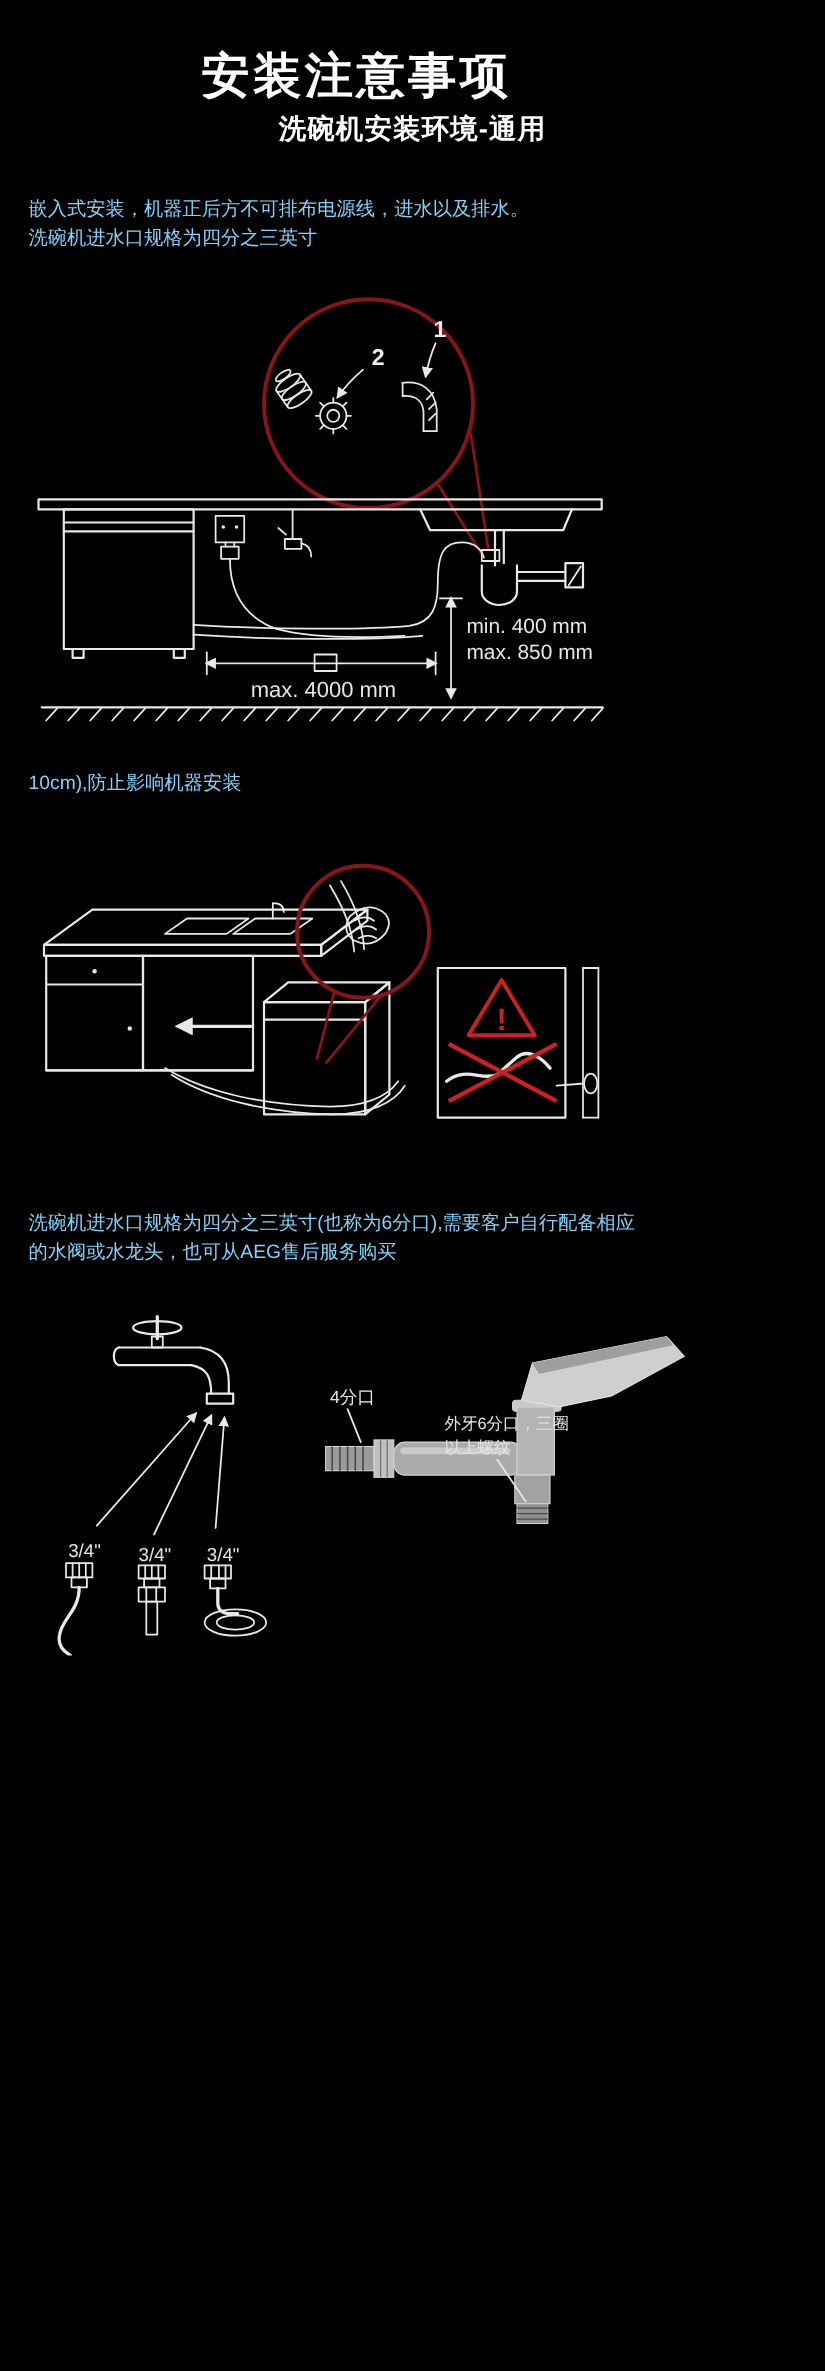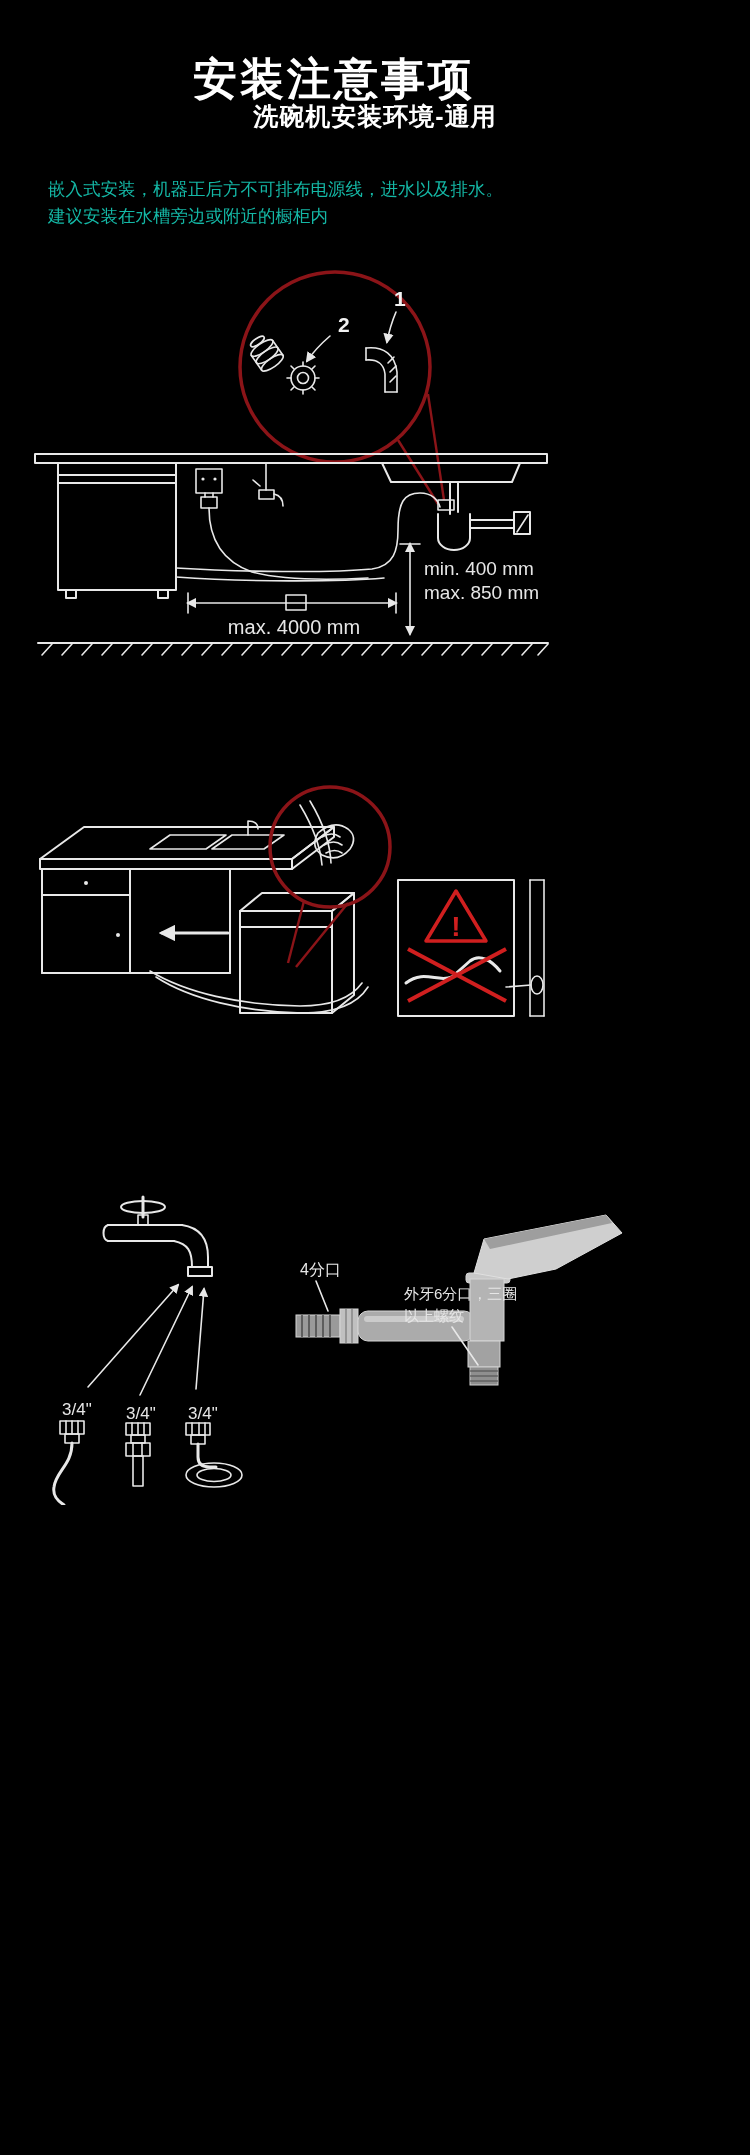--- a/index.html
+++ b/index.html
@@ -2,28 +2,28 @@
 <html><head>
 <meta charset="utf-8">
 <style>
   html,body{margin:0;padding:0;background:#000;}
   .page{
     position:relative;width:750px;height:2155px;background:#000;overflow:hidden;
     font-family:"Liberation Sans","DejaVu Sans",sans-serif;margin:0 auto;
   }
   .title{
     position:absolute;top:40px;left:0;width:648px;text-align:center;
-    font-size:44px;font-weight:700;color:#ffffff;letter-spacing:3px;margin:10px;
+    font-size:44px;font-weight:700;color:#ffffff;letter-spacing:3px;margin:0;
   }
   .subtitle{
     position:absolute;top:100px;left:0;width:750px;text-align:center;
     font-size:25px;font-weight:700;color:#ffffff;letter-spacing:1px;margin:0;
   }
   .para{
-    position:absolute;left:48px;width:676px;color:#14b8a6;
+    position:absolute;left:26px;width:676px;color:#7dd3fc;
     font-size:17.5px;line-height:27px;font-weight:400;
   }
   .p1{top:176px;}
   .p2{top:698px;}
   .p3{top:1098px;}
   .diag{position:absolute;left:0;width:750px;}
   .d1{top:262px;height:412px;}
   .d2{top:785px;height:270px;}
   .d3{top:1175px;height:330px;}
   .ln{stroke:#e8e8e8;fill:none;stroke-width:2;stroke-linecap:round;stroke-linejoin:round;}
@@ -40,21 +40,21 @@
 </head>
 <body>
 
 <div class="page">
 
   <h1 class="title">安装注意事项</h1>
   <h2 class="subtitle">洗碗机安装环境-通用</h2>
 
   <div class="para p1">
     <div>嵌入式安装，机器正后方不可排布电源线，进水以及排水。</div>
-    <div>建议安装在水槽旁边或附近的橱柜内</div>
+    <div>洗碗机进水口规格为四分之三英寸</div>
   </div>
 
   <svg class="diag d1" viewBox="0 0 750 412">
     <defs>
       <marker id="a1" viewBox="0 0 10 10" refX="8" refY="5" markerWidth="6.5" markerHeight="6.5" orient="auto-start-reverse">
         <path d="M0,0 L10,5 L0,10 z" fill="#e8e8e8"></path>
       </marker>
     </defs>
 
     <g>
@@ -163,20 +163,21 @@
       </g>
 
       <g class="ln thin">
         <line x1="38" y1="381" x2="548" y2="381" class="ln"></line>
         <path d="M52,382 l-10,11 M72,382 l-10,11 M92,382 l-10,11 M112,382 l-10,11 M132,382 l-10,11 M152,382 l-10,11 M172,382 l-10,11 M192,382 l-10,11 M212,382 l-10,11 M232,382 l-10,11 M252,382 l-10,11 M272,382 l-10,11 M292,382 l-10,11 M312,382 l-10,11 M332,382 l-10,11 M352,382 l-10,11 M372,382 l-10,11 M392,382 l-10,11 M412,382 l-10,11 M432,382 l-10,11 M452,382 l-10,11 M472,382 l-10,11 M492,382 l-10,11 M512,382 l-10,11 M532,382 l-10,11 M548,382 l-10,11"></path>
       </g>
     </g>
   </svg>
 
   <div class="para p2">
+    <div>10cm),防止影响机器安装</div>
   </div>
 
   <svg class="diag d2" viewBox="0 0 750 270">
     <defs>
       <marker id="a2" viewBox="0 0 10 10" refX="8" refY="5" markerWidth="5.5" markerHeight="5.5" orient="auto-start-reverse">
         <path d="M0,0 L10,5 L0,10 z" fill="#e8e8e8"></path>
       </marker>
     </defs>
 
     <g class="ln">
@@ -232,20 +233,24 @@
         <line x1="530" y1="95" x2="530" y2="231"></line>
         <line x1="544" y1="95" x2="544" y2="231"></line>
         <line x1="530" y1="95" x2="544" y2="95"></line>
         <line x1="530" y1="231" x2="544" y2="231"></line>
         <ellipse cx="537" cy="200" rx="6" ry="9"></ellipse>
         <path d="M506,202 L531,200"></path>
       </g>
     </g>
   </svg>
 
+  <div class="para p3">
+    <div>洗碗机进水口规格为四分之三英寸(也称为6分口),需要客户自行配备相应</div>
+    <div>的水阀或水龙头，也可从AEG售后服务购买</div>
+  </div>
 
   <svg class="diag d3" viewBox="0 0 750 330">
     <defs>
       <marker id="a3" viewBox="0 0 10 10" refX="8" refY="5" markerWidth="6" markerHeight="6" orient="auto-start-reverse">
         <path d="M0,0 L10,5 L0,10 z" fill="#e8e8e8"></path>
       </marker>
     </defs>
 
     <g class="ln">
       <path d="M108,50 L182,50"></path>

